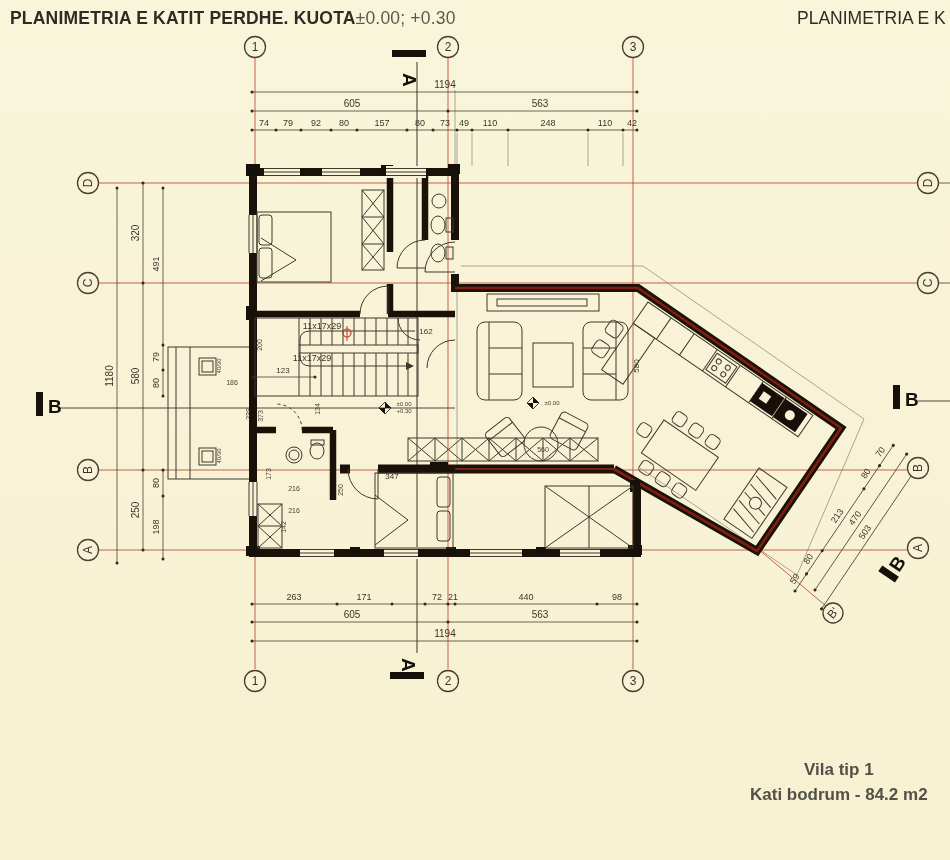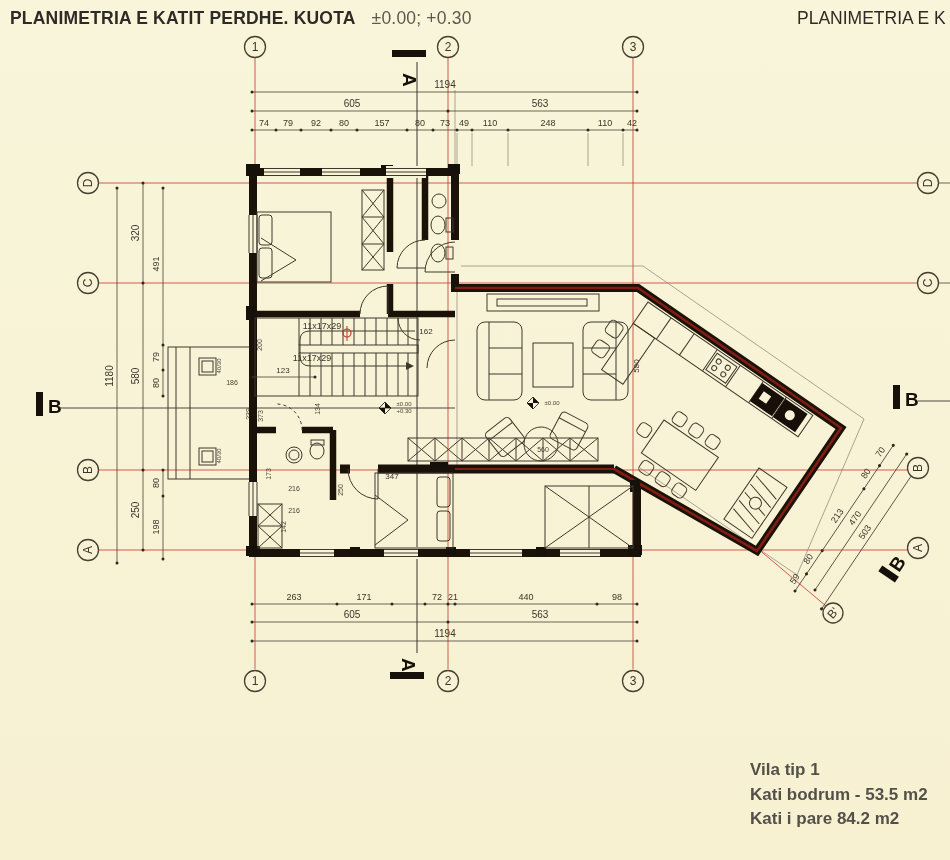--- a/index.html
+++ b/index.html
@@ -1,25 +1,25 @@
 <!DOCTYPE html>
 <html><head>
 <meta charset="utf-8">
 <style>
   html,body{margin:0;padding:0;}
   body{width:950px;height:860px;position:relative;overflow:hidden;
        background:linear-gradient(#f9f5da,#f7f1d2);
        font-family:"Liberation Sans",sans-serif;color:#3b342a;}
   .title{position:absolute;top:8px;left:10px;font-size:17.5px;font-weight:bold;
          color:#2e2b26;letter-spacing:.2px;white-space:nowrap;}
-  .title .lvl{font-weight:normal;color:#5d584e;margin-left:16px;}
+  .title .lvl{font-weight:normal;color:#5d584e;margin-left:0;}
   .title-right{position:absolute;top:8px;left:797px;font-size:17.5px;font-weight:normal;
          color:#2e2b26;white-space:nowrap;}
   .legend{position:absolute;left:750px;top:758px;font-size:17px;font-weight:bold;
-          color:#53504a;line-height:24.5px;}
+          color:#53504a;line-height:24.5px;text-align:center;}
   svg{position:absolute;left:0;top:0;}
   svg text{font-family:"Liberation Sans",sans-serif;fill:#3b342a;}
   .dl{stroke:#4a4336;stroke-width:.8;fill:none;}
   .dots{stroke:#2f2920;stroke-width:3;stroke-linecap:round;fill:none;}
   .red{stroke:#c03527;stroke-width:.9;fill:none;opacity:.88;}
   .wall{stroke:#1a1108;fill:none;}
   .wred{stroke:#801d11;fill:none;}
   .fur{stroke:#3f382c;stroke-width:1;fill:none;}
   .thin{stroke:#8a8172;stroke-width:.7;fill:none;}
   .bub{fill:#f8f3d6;stroke:#473f30;stroke-width:1.3;}
@@ -406,15 +406,14 @@
       <text class="btx" transform="rotate(-90 918 468)" x="918" y="472">B</text>
     <circle class="bub" cx="918" cy="548" r="10.5"></circle>
       <text class="btx" transform="rotate(-90 918 548)" x="918" y="552">A</text>
     <circle class="bub" cx="833" cy="613" r="10"></circle>
       <text class="btx" transform="rotate(-50 833 613)" x="833" y="617">B'</text>
   </g>
 </svg>
 
 <div class="legend">
   <div>Vila tip 1</div>
-  <div>Kati bodrum - 53.5 m2</div>
-  <div>Kati i pare 84.2 m2</div>
+  <div>Kati bodrum - 84.2 m2</div>
 </div>
 
 </body></html>

